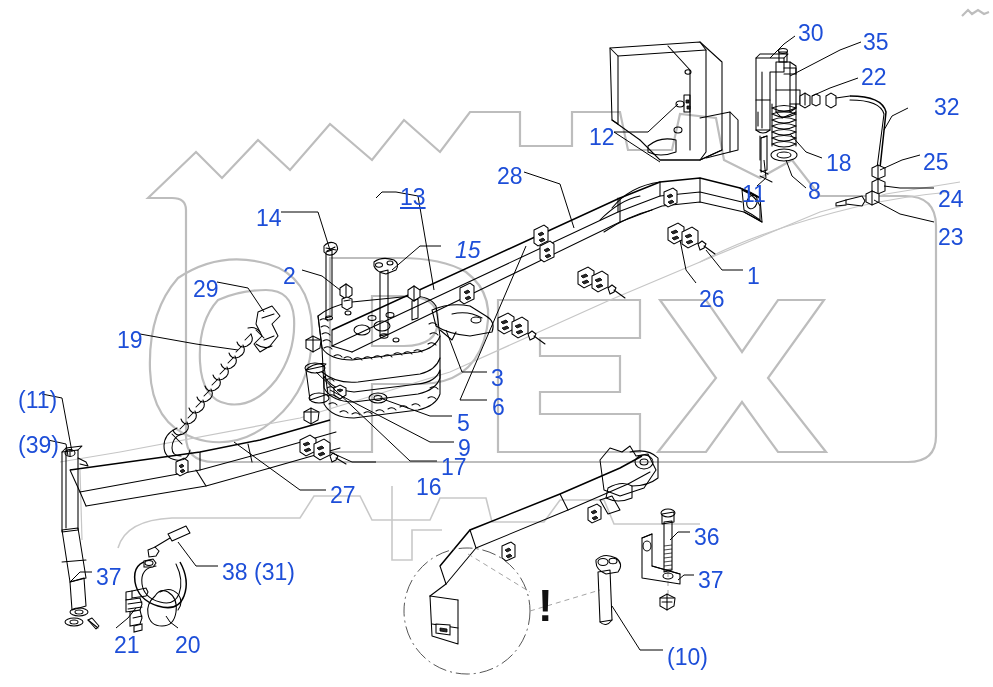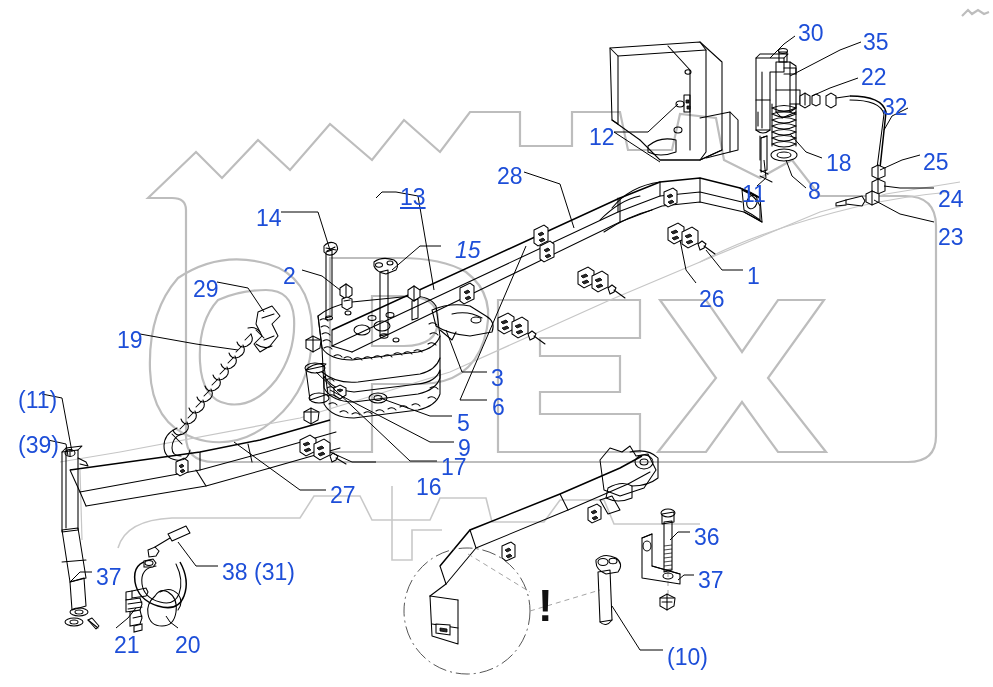--- a/index.html
+++ b/index.html
@@ -617,21 +617,21 @@
       <path d="M 116 628 L 128 618 L 136 608"></path>
       <path d="M 178 628 L 170 622 L 166 616"></path>
       <path d="M 663 650 L 640 650 L 612 606"></path>
     </g>
   </svg>
 
   <div id="labels">
     <span class="lbl" style="left:798px;top:22px;">30</span>
     <span class="lbl" style="left:863px;top:31px;">35</span>
     <span class="lbl" style="left:861px;top:66px;">22</span>
-    <span class="lbl" style="left:882px;top:96px;">32</span>
+    <span class="lbl" style="left:934px;top:96px;">32</span>
     <span class="lbl" style="left:589px;top:126px;">12</span>
     <span class="lbl" style="left:826px;top:152px;">18</span>
     <span class="lbl" style="left:923px;top:151px;">25</span>
     <span class="lbl" style="left:742px;top:183px;">11</span>
     <span class="lbl" style="left:808px;top:180px;">8</span>
     <span class="lbl" style="left:938px;top:182px;margin-top:6px;">24</span>
     <span class="lbl" style="left:938px;top:226px;">23</span>
     <span class="lbl" style="left:497px;top:165px;">28</span>
     <span class="lbl" style="left:400px;top:186px;text-decoration:underline;">13</span>
     <span class="lbl" style="left:256px;top:207px;">14</span>

